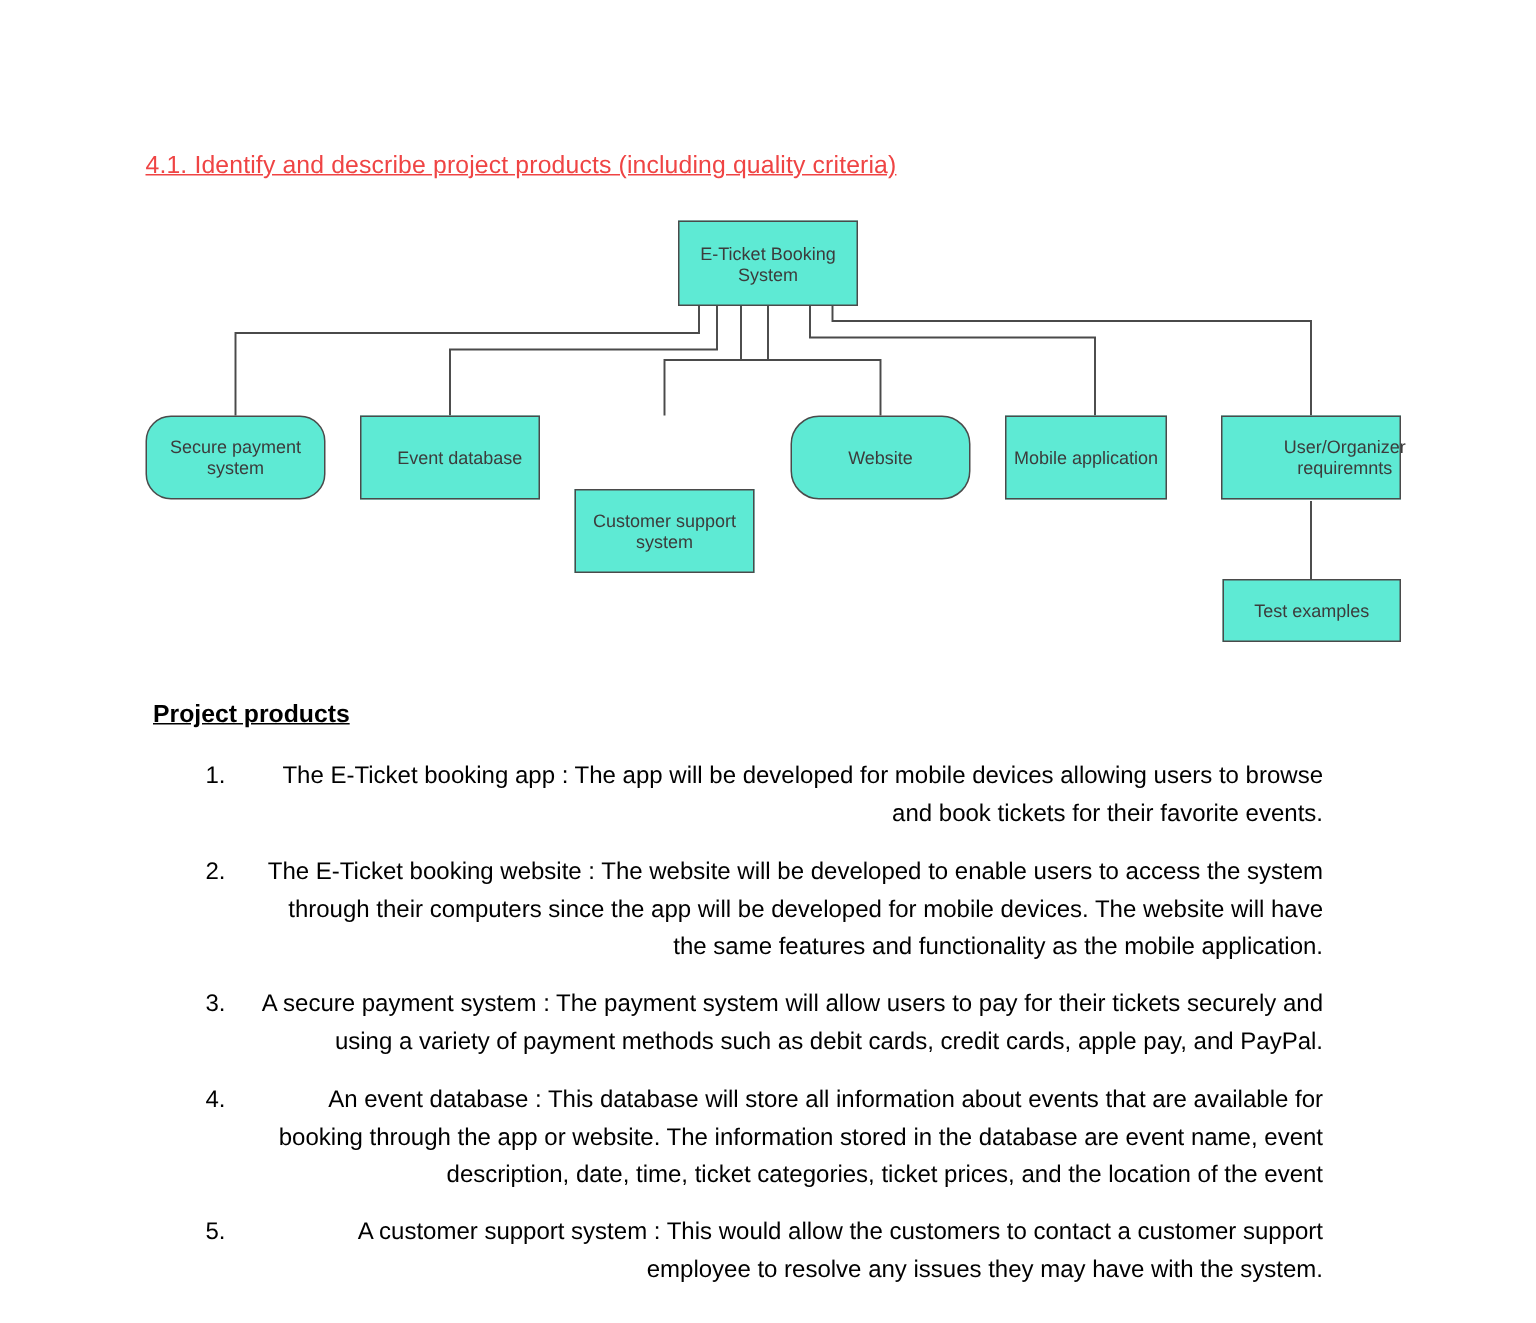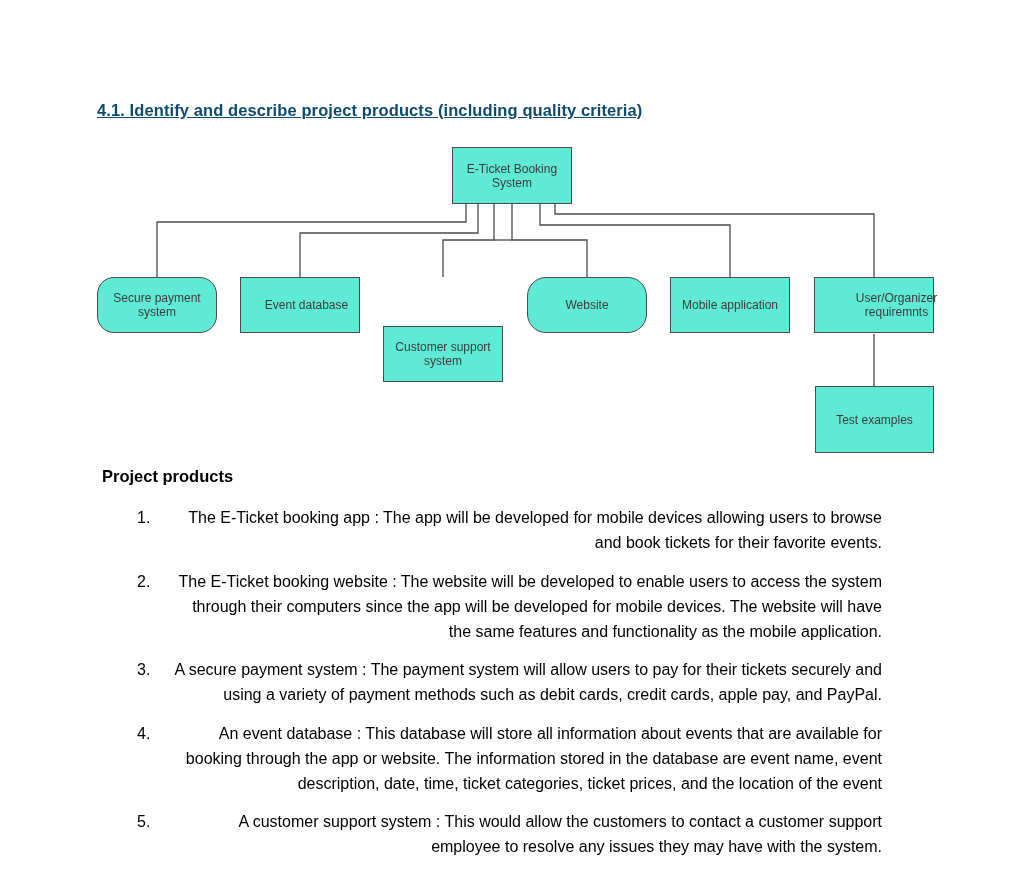--- a/index.html
+++ b/index.html
@@ -8,24 +8,24 @@
     width: 1024px; height: 882px;
     position: relative;
     font-family: "Liberation Sans", sans-serif;
     color: #000000;
     overflow: hidden;
   }
   .page-heading {
     position: absolute;
     left: 97px; top: 101px;
     font-size: 16.5px;
-    font-weight: bold;
+    font-weight: normal;
     text-decoration: underline;
     letter-spacing: 0.1px;
-    color: #0c4a6e;
+    color: #ef4444;
     white-space: nowrap;
   }
   
   .diagram {
     position: absolute;
     left: 0; top: 0;
     width: 1024px; height: 460px;
   }
   .diagram svg.connectors {
     position: absolute; left: 0; top: 0;
@@ -42,30 +42,31 @@
     font-size: 12px;
     line-height: 14px;
     color: #3c3c3c;
     padding: 2px 3px;
   }
   .dbox.root            { left: 452px; top: 147px; width: 120px; height: 57px; }
   .dbox.secure-payment  { left:  97px; top: 277px; width: 120px; height: 56px; border-radius: 17px; }
   .dbox.event-database  { left: 240px; top: 277px; width: 120px; height: 56px; padding-left: 16px; }
   .dbox.customer-support{ left: 383px; top: 282px; width: 120px; height: 56px; margin-top: 44px; }
   .dbox.website         { left: 527px; top: 277px; width: 120px; height: 56px; border-radius: 19px; }
-  .dbox.mobile-app      { left: 670px; top: 277px; width: 120px; height: 56px; }
+  .dbox.mobile-app      { left: 670px; top: 277px; width: 108px; height: 56px; }
   .dbox.user-organizer  { left: 814px; top: 277px; width: 120px; height: 56px; padding-left: 48px; }
-  .dbox.test-examples   { left: 815px; top: 386px; width: 119px; height: 67px; }
+  .dbox.test-examples   { left: 815px; top: 386px; width: 119px; height: 42px; }
   
   .sub-heading {
     position: absolute;
     left: 102px; top: 467px;
     font-size: 16.5px;
     font-weight: bold;
     color: #000000;
+    text-decoration: underline;
   }
   .product-list {
     position: absolute;
     left: 137px; top: 505px;
     width: 800px;
   }
   .product-item {
     display: flex;
     margin-bottom: 13.5px;
     font-size: 16px;

